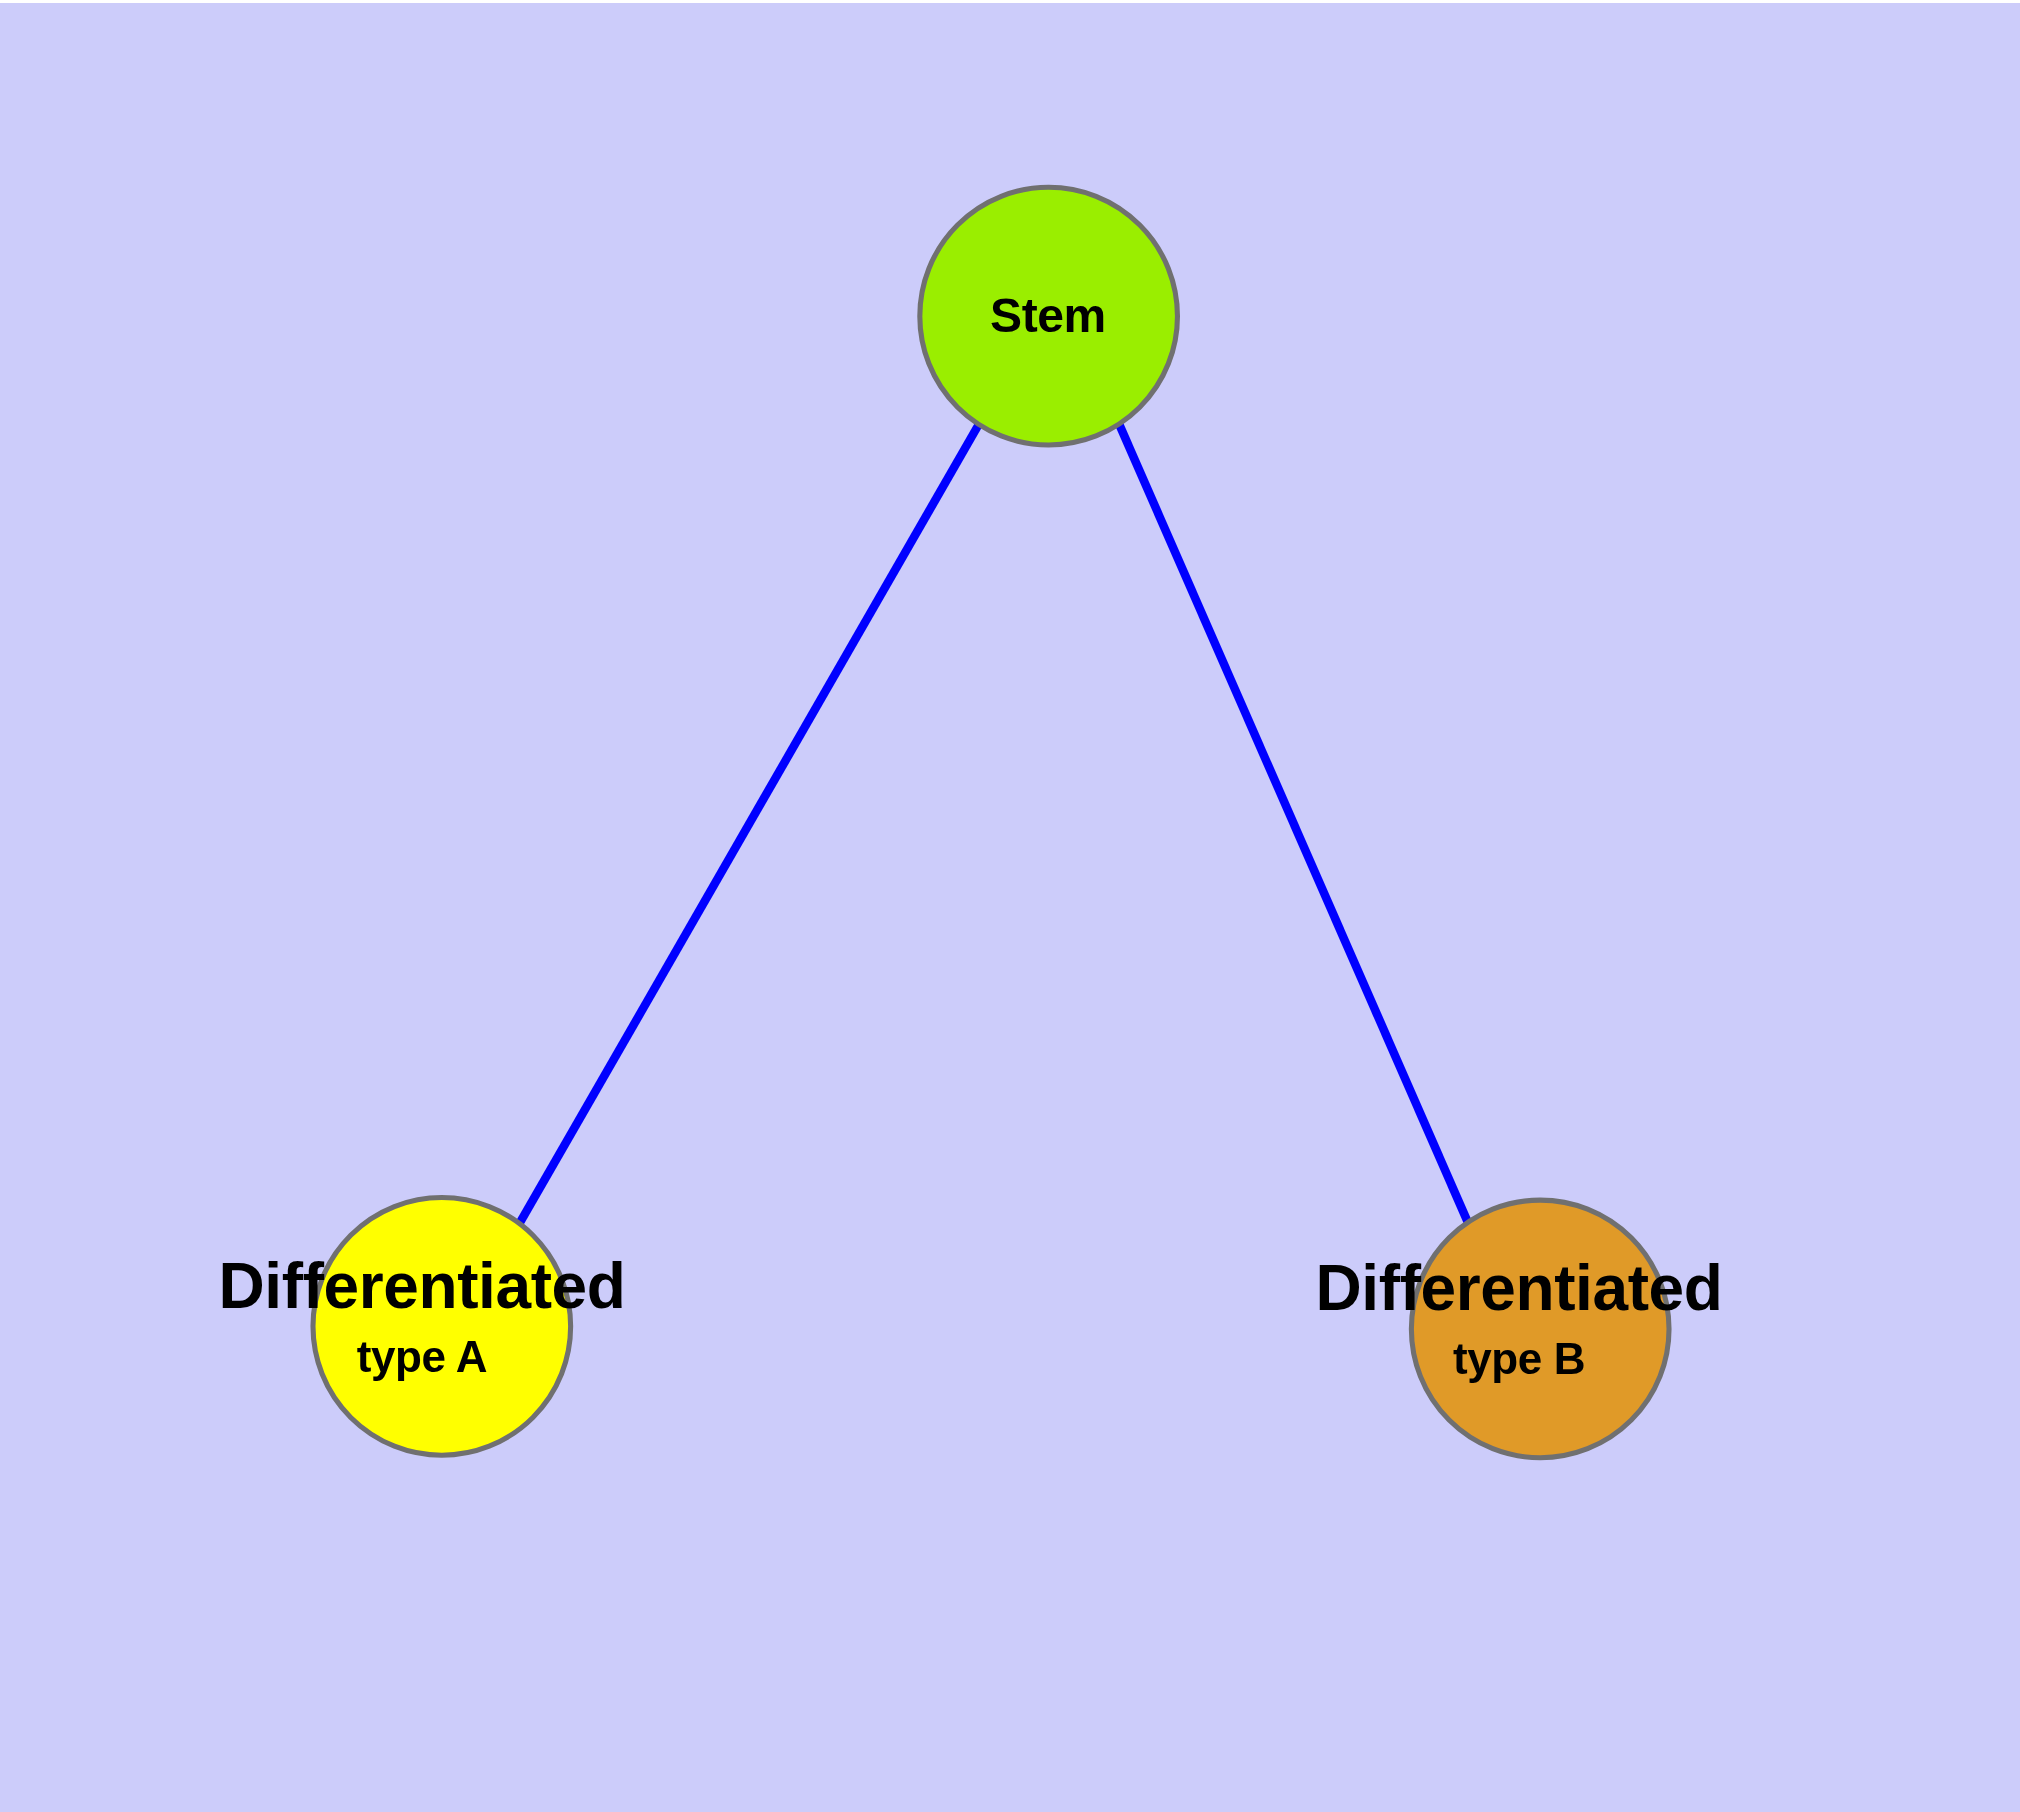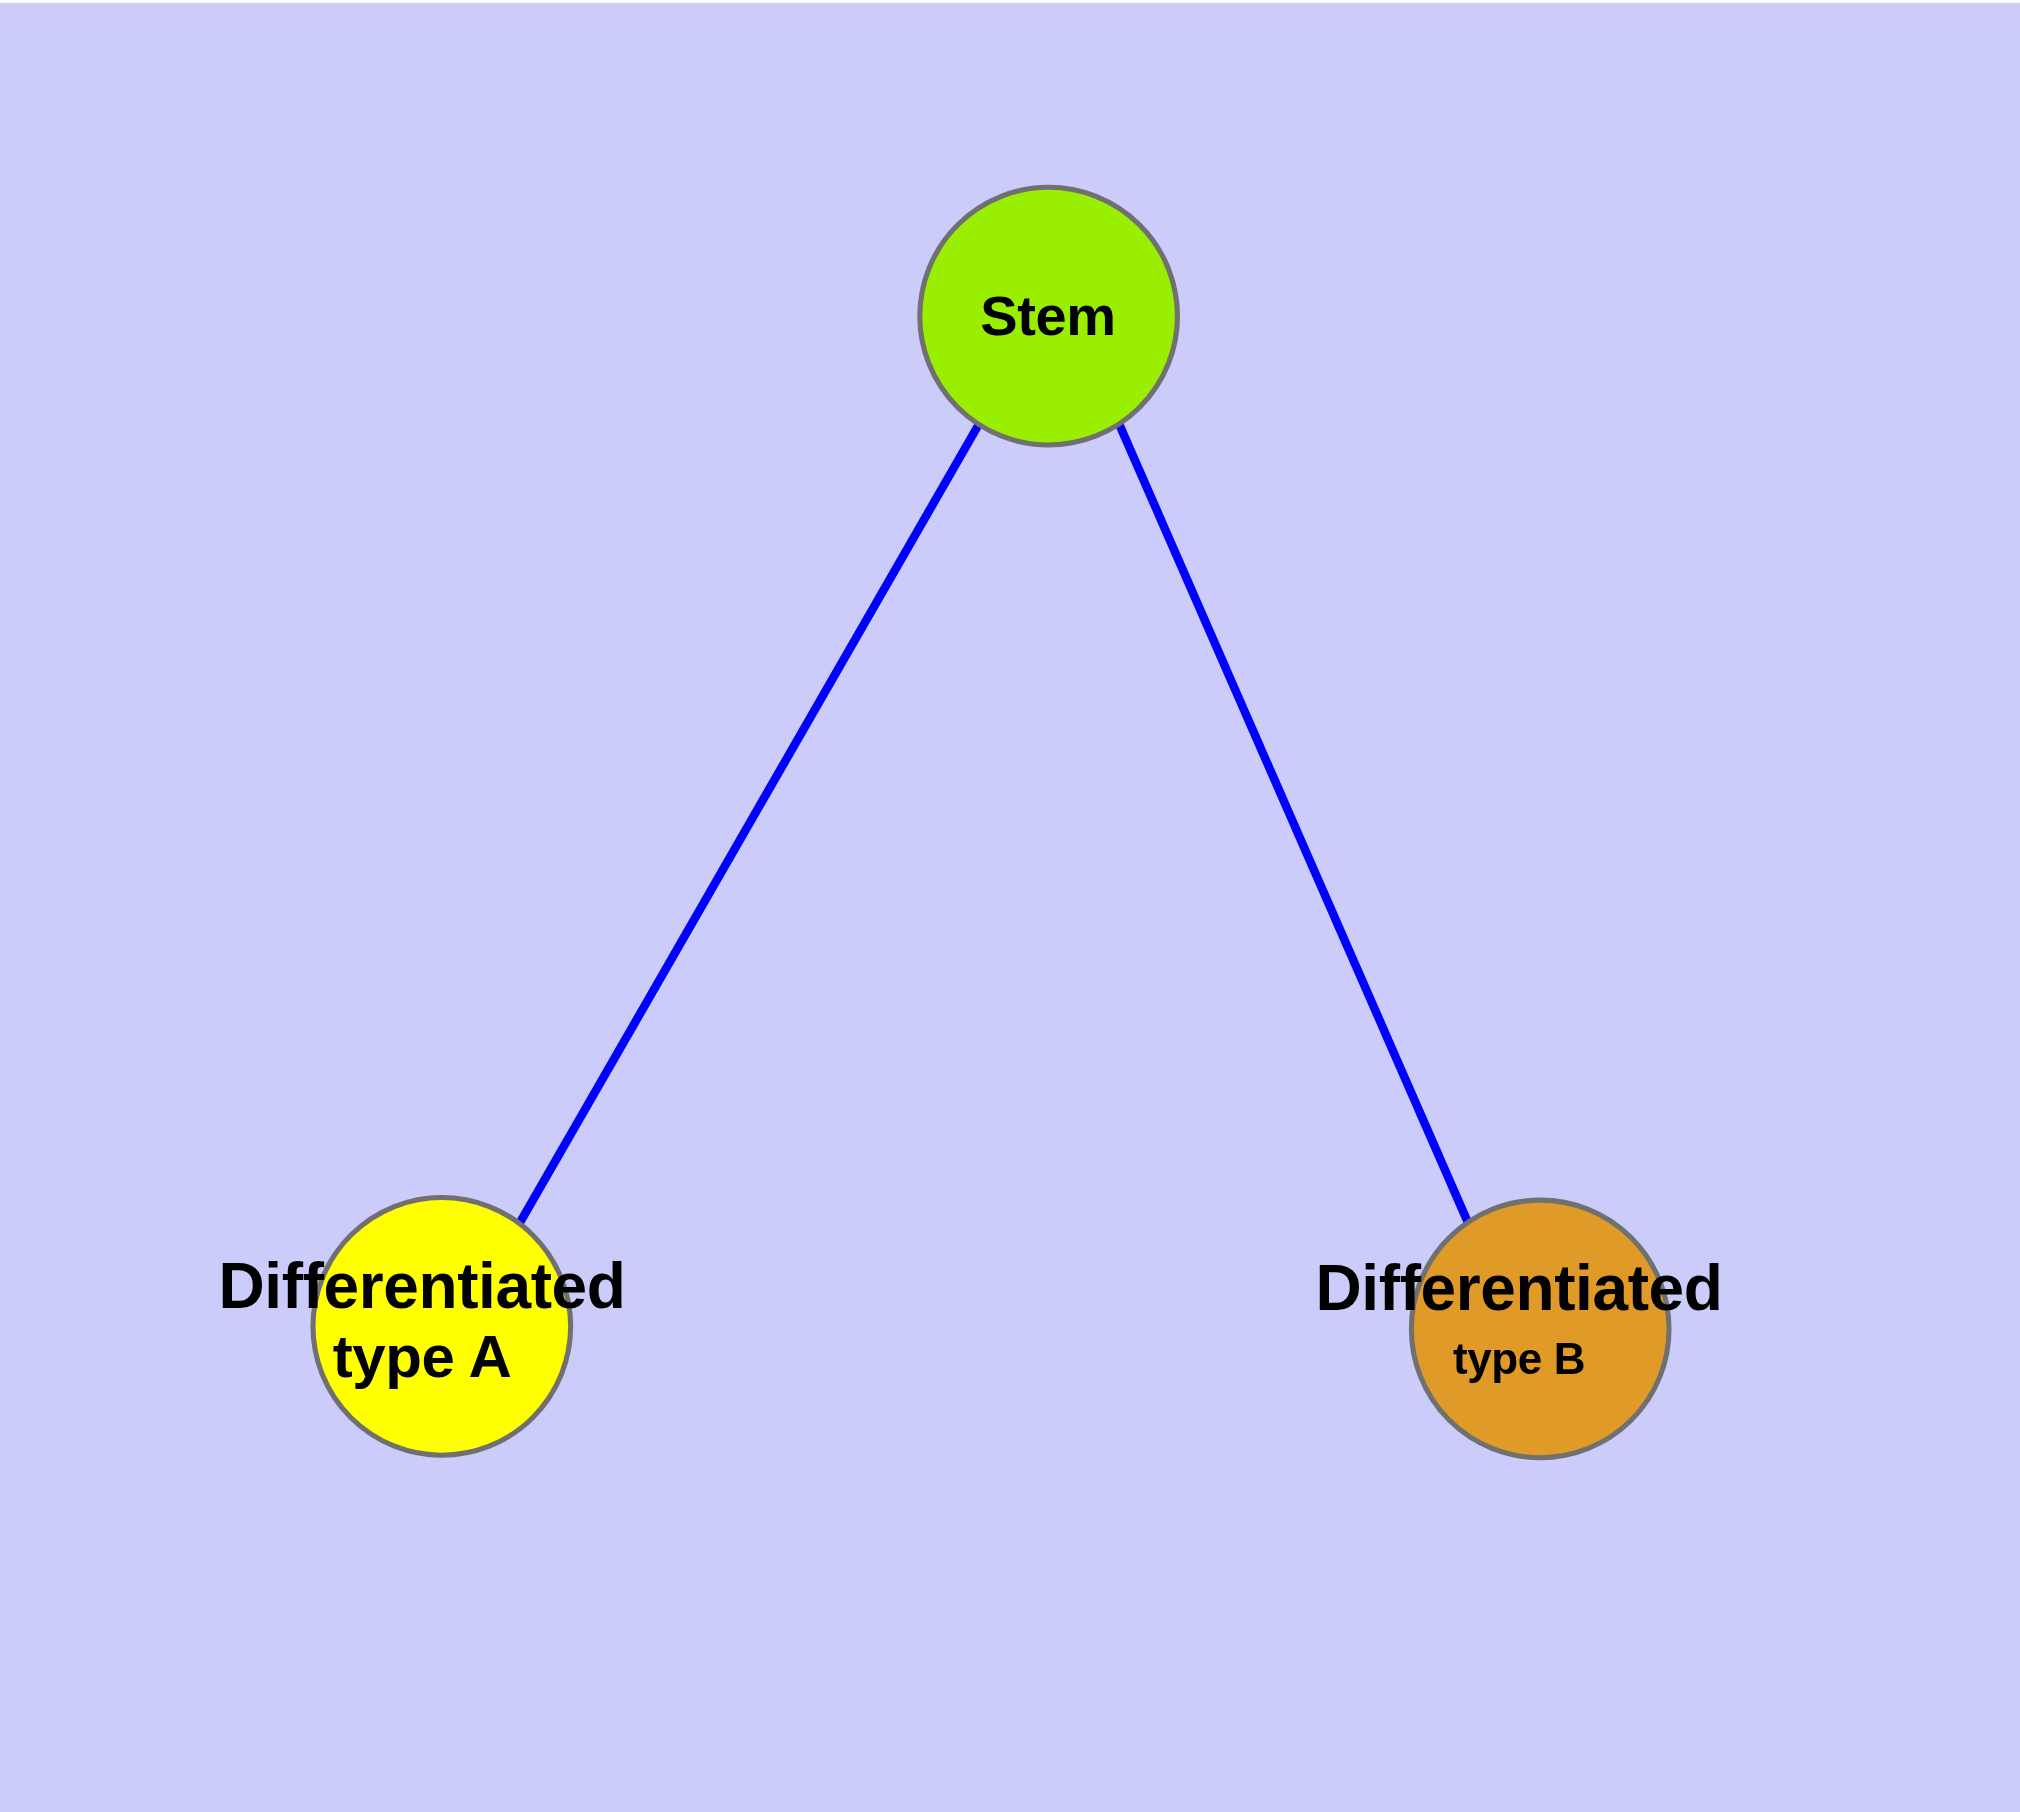--- a/index.html
+++ b/index.html
@@ -56,24 +56,24 @@
       <line id="edge-0" x1="1155" y1="500" x2="613" y2="1443" stroke="#0000ff" stroke-width="10" stroke-linecap="butt"></line>
       <line id="edge-1" x1="1320" y1="500" x2="1732" y2="1443" stroke="#0000ff" stroke-width="10" stroke-linecap="butt"></line>
     </g>
     <g>
       <circle id="node-0" cx="1237" cy="373" r="152" fill="#9aee00" stroke="#707070" stroke-width="6"></circle>
       <circle id="node-1" cx="521" cy="1565" r="152" fill="#ffff00" stroke="#707070" stroke-width="6"></circle>
       <circle id="node-2" cx="1817" cy="1568" r="152" fill="#e09a28" stroke="#707070" stroke-width="6"></circle>
     </g>
   </svg>
 
-  <div class="node-label stem-label" style="left: 1048px; top: 316px; font-size: 56px;">Stem</div>
+  <div class="node-label stem-label" style="left: 1048px; top: 316px; font-size: 48px;">Stem</div>
 
   <div class="node-label" style="left: 422px; top: 1287px; font-size: 64px;">Differentiated</div>
 
-  <div class="node-label" style="left: 422px; top: 1357px; font-size: 60px;">type A</div>
+  <div class="node-label" style="left: 422px; top: 1357px; font-size: 44px;">type A</div>
 
   <div class="node-label" style="left: 1519px; top: 1289px; font-size: 64px;">Differentiated</div>
 
   <div class="node-label" style="left: 1519px; top: 1359px; font-size: 44px;">type B</div>
 
 </div>
 
 
 </body></html>

